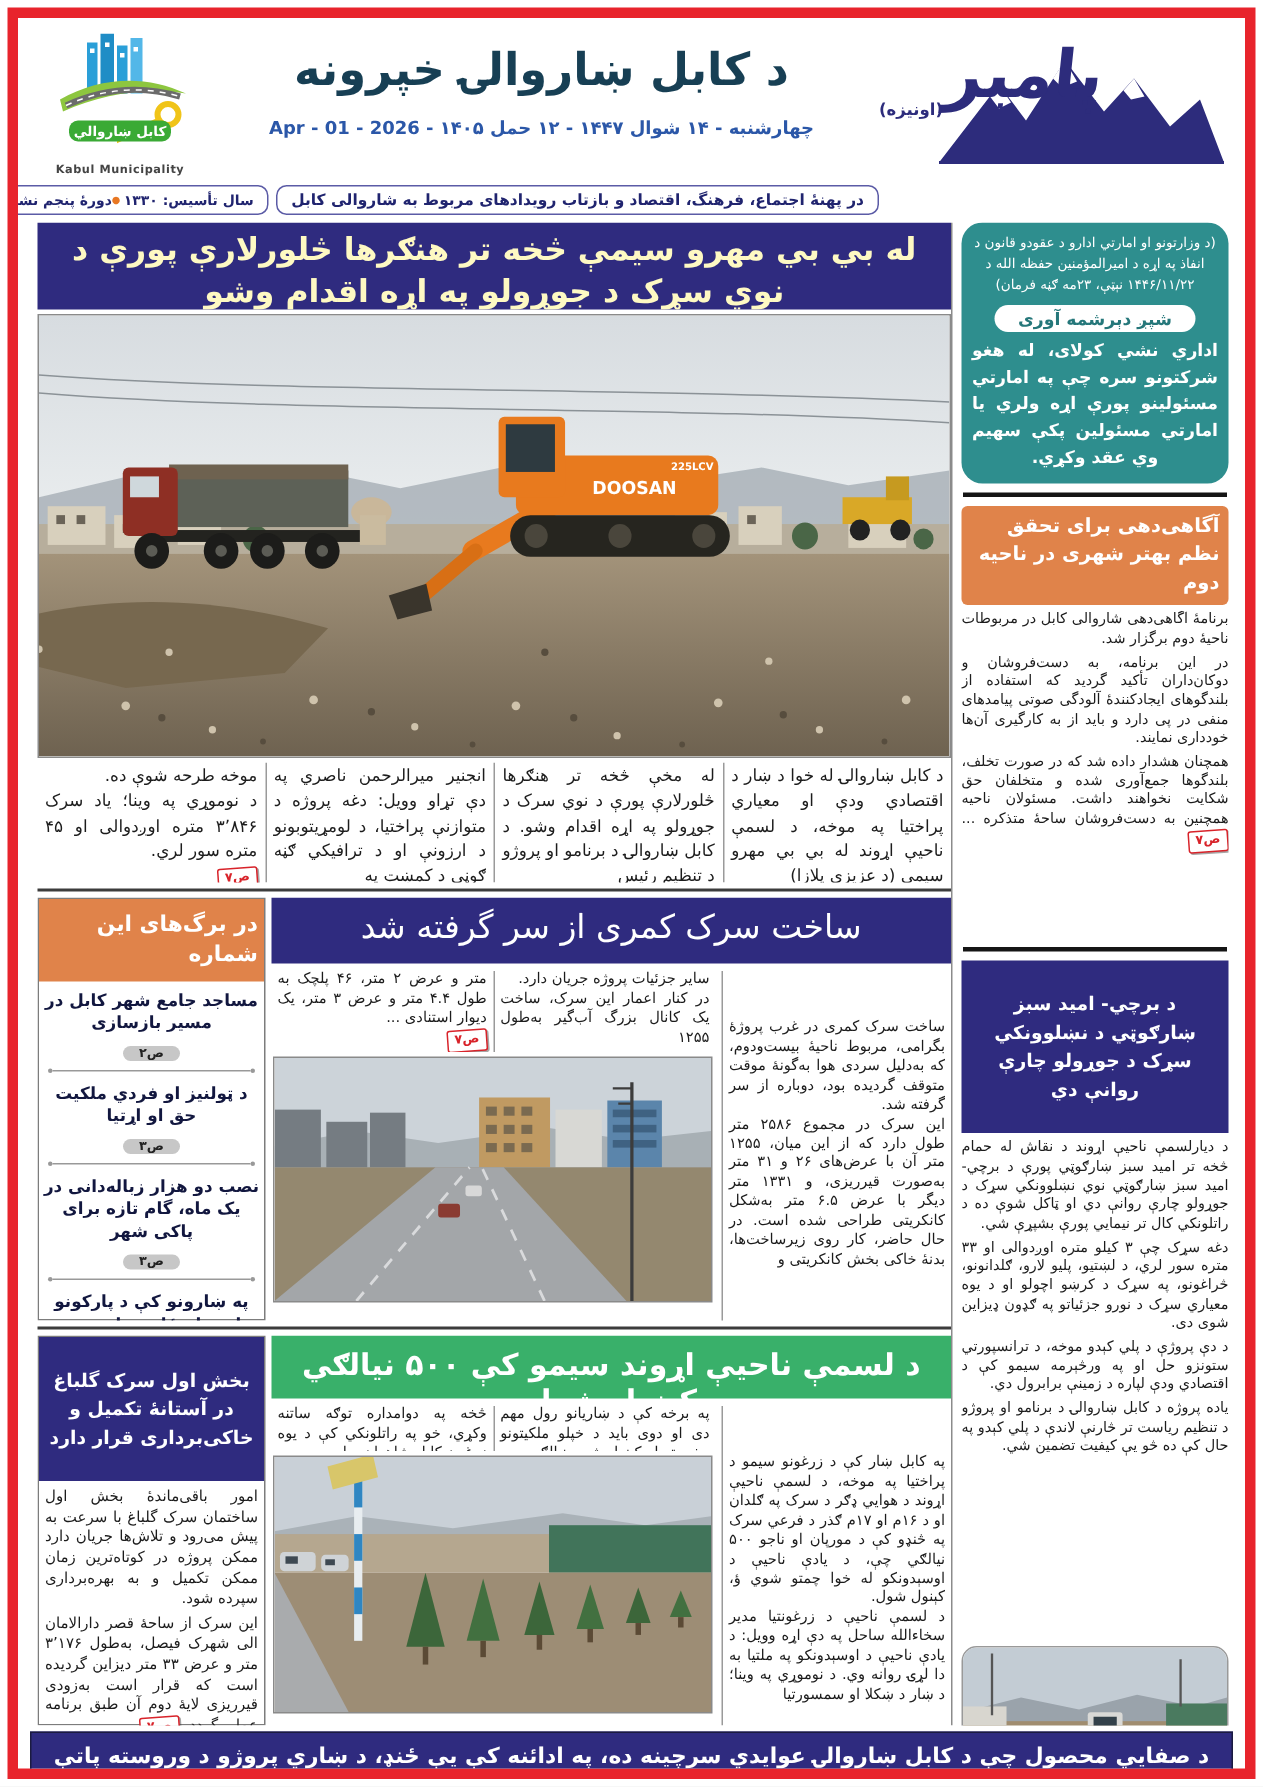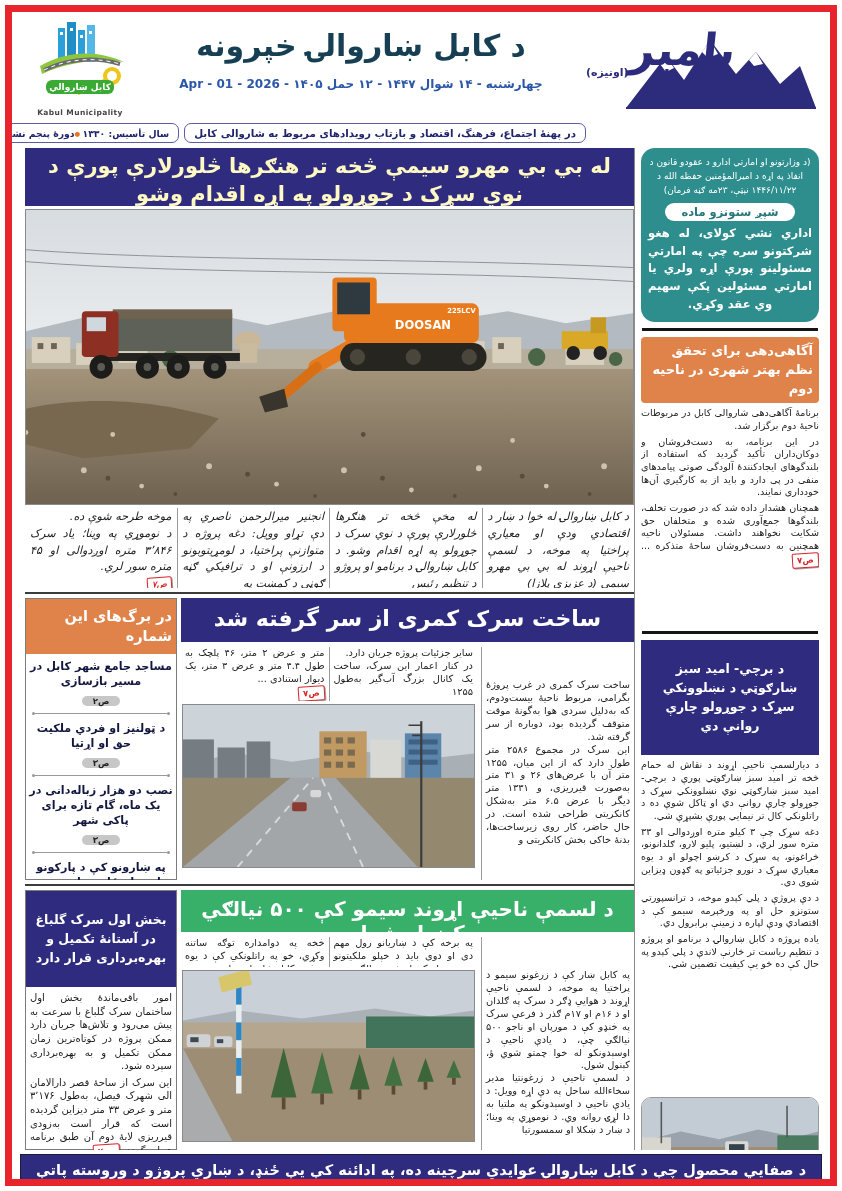--- a/index.html
+++ b/index.html
@@ -55,29 +55,29 @@
     font-weight:bold; padding:0 4px; line-height:1.5; border-radius:2px; transform:rotate(-4deg);
     box-shadow:1px 1px 0 rgba(60,60,60,.45); }
 
   
   .headline-main { background:#2f2b7f; color:#fef9c3; font-size:21px; font-weight:bold; text-align:center;
     line-height:1.32; padding:5px 14px; height:58px; overflow:hidden; }
   .photo-main { height:296px; border:1px solid #8a8a8a; margin-top:3px; overflow:hidden; }
   svg.ph { display:block; width:100%; height:100%; }
   .maincols { display:flex; height:80px; margin-top:3px; font-size:11.2px; line-height:1.5;
     text-align:justify; color:#1c1c1c; overflow:hidden; white-space:pre-line; }
-  .maincols .col { flex:1; padding:1px 5px;font-style:italic; }
+  .maincols .col { flex:1; padding:1px 5px; }
   .maincols .col + .col { border-right:1px solid #9a9a9a; }
   .hrule { border-top:2px solid #3c3c3c; margin:4px 0; }
 
   .midband, .botband { display:flex; overflow:hidden; }
   .midband { height:282px; }
   .botband { height:260px; }
   .story-mid { flex:1; padding-left:4px; }
-  .headline-kamari { background:#2f2b7f; color:#fff; font-size:22px; font-weight:bold; text-align:center;
+  .headline-kamari { background:#2f2b7f; color:#fff; font-size:22px; font-weight:normal; text-align:center;
     padding:8px 4px; height:44px; }
   .headline-green { background:#39b06a; color:#fff; font-size:20px; font-weight:bold; text-align:center;
     padding:7px 4px; height:42px; }
   .k-body { display:flex; margin-top:5px; font-size:9.8px; line-height:1.32; text-align:justify; color:#1c1c1c; }
   .kcol { width:152px; padding:0 4px; white-space:pre-line; overflow:hidden;margin-top:32px; }
   .midband .kcol { height:228px; }
   .botband .kcol { height:208px; }
   .kleft { flex:1; border-right:1px solid #9a9a9a; padding-right:4px; }
   .krow { display:flex; overflow:hidden; }
   .midband .krow { height:54px; }
@@ -152,21 +152,21 @@
       <span class="mi">دورهٔ پنجم نشراتی</span>
 
     </div>
   </div>
 
   <div class="main">
 
     <aside class="rail">
       <section class="decree">
         <div class="d-head">(د وزارتونو او امارتي ادارو د عقودو قانون د انفاذ په اړه د امیرالمؤمنین حفظه الله د ۱۴۴۶/۱۱/۲۲ نېټې، ۲۳مه ګڼه فرمان)</div>
-        <div class="d-pill">شپږ ستونزو ماده</div>
+        <div class="d-pill">شپږ دېرشمه آوری</div>
         <div class="d-body">اداري نشي کولای، له هغو شرکتونو سره چې په امارتي مسئولینو پورې اړه ولري یا امارتي مسئولین پکې سهیم وي عقد وکړي.</div>
       </section>
       <div class="thick"></div>
       <section>
         <h3 class="t-orange">آگاهی‌دهی برای تحقق نظم بهتر شهری در ناحیه دوم</h3>
         <div class="body h-aw">
           <p>برنامهٔ آگاهی‌دهی شاروالی کابل در مربوطات ناحیهٔ دوم برگزار شد.</p>
           <p>در این برنامه، به دست‌فروشان و دوکان‌داران تأکید گردید که استفاده از بلندگوهای ایجادکنندهٔ آلودگی صوتی پیامدهای منفی در پی دارد و باید از به کارگیری آن‌ها خودداری نمایند.</p>
           <p><span>همچنان هشدار داده شد که در صورت تخلف، بلندگوها جمع‌آوری شده و متخلفان حق شکایت نخواهند داشت. مسئولان ناحیه همچنین به دست‌فروشان ساحهٔ متذکره ...</span>
              <span class="pref">ص۷</span></p>
@@ -467,21 +467,21 @@
                         <rect x="263" y="112" width="4" height="8" fill="#5b4a35"></rect>
                     <path d="M288,108 L296,90 L304,108 Z" fill="#427040"></path>
                         <rect x="294" y="108" width="4" height="7" fill="#5b4a35"></rect>
                   </g>
                 </svg>
               </div>
             </div>
           </div>
         </section>
         <aside class="gulbox">
-          <h3 class="t-navy">بخش اول سرک گلباغ در آستانهٔ تکمیل و بهره‌برداری قرار دارد</h3>
+          <h3 class="t-navy">بخش اول سرک گلباغ در آستانهٔ تکمیل و خاکی‌برداری قرار دارد</h3>
           <div class="body">
             <p>امور باقی‌ماندهٔ بخش اول ساختمان سرک گلباغ با سرعت به پیش می‌رود و تلاش‌ها جریان دارد ممکن پروژه در کوتاه‌ترین زمان ممکن تکمیل و به بهره‌برداری سپرده شود.</p>
             <p><span>این سرک از ساحهٔ قصر دارالامان الی شهرک فیصل، به‌طول ۳٬۱۷۶ متر و عرض ۳۳ متر دیزاین گردیده است که قرار است به‌زودی قیرریزی لایهٔ دوم آن طبق برنامه عملی گردد.</span>
               <span class="pref">ص۷</span></p>
           </div>
         </aside>
       </div>
     </div>
   </div>
 

